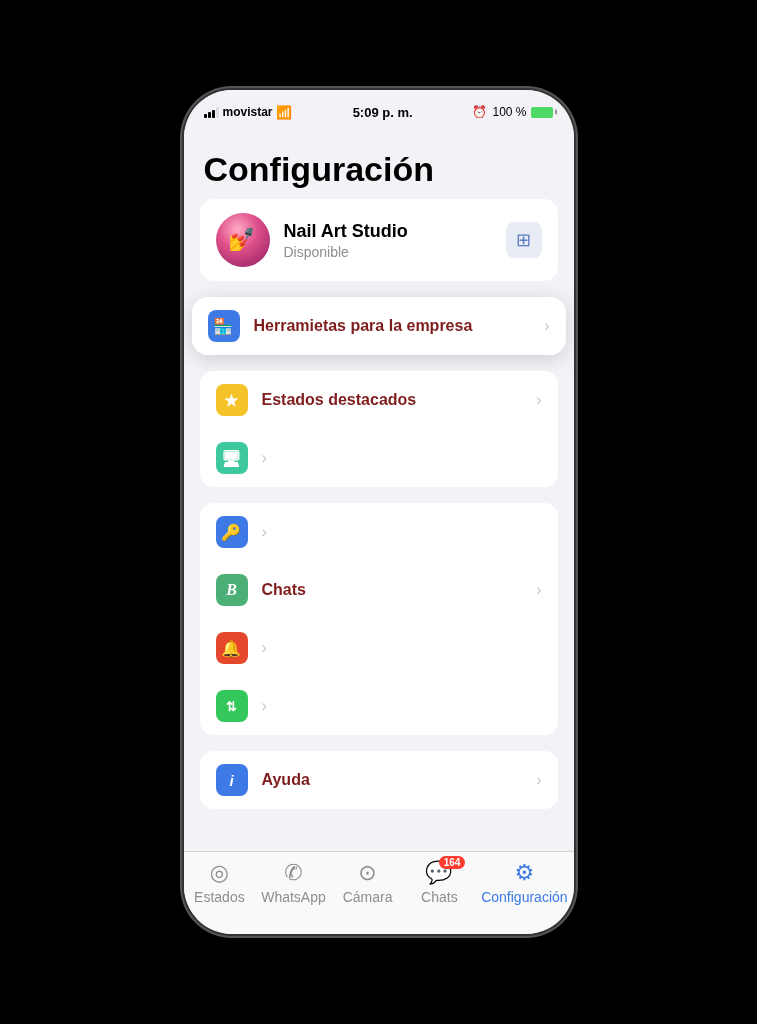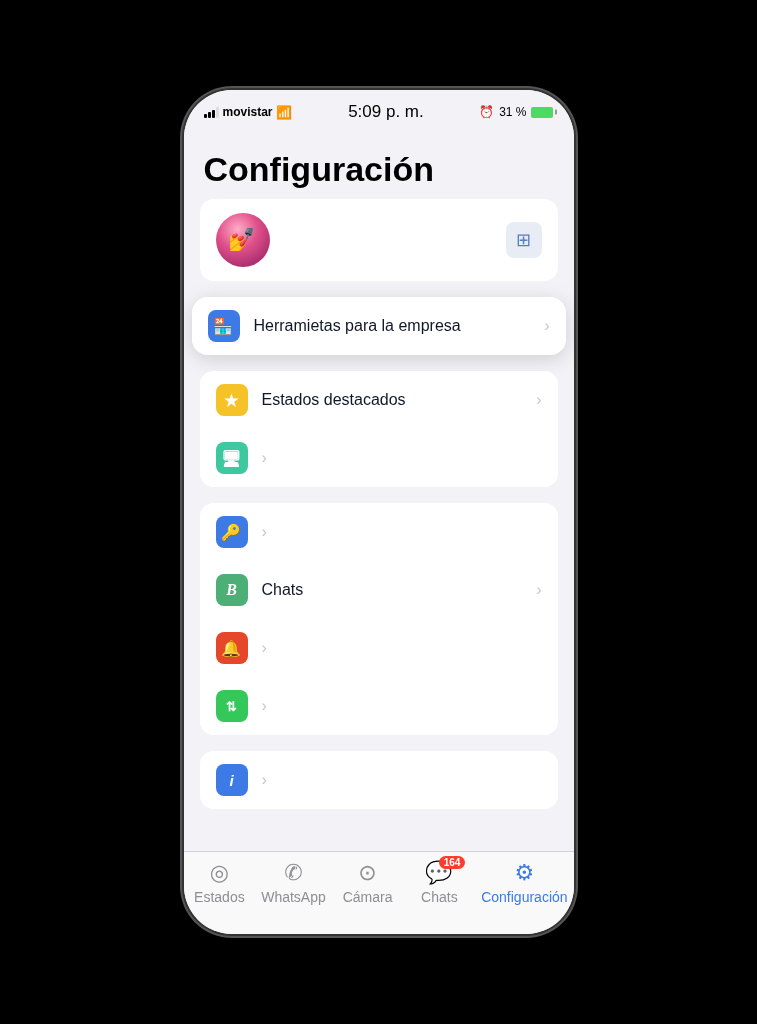--- a/index.html
+++ b/index.html
@@ -25,21 +25,21 @@
       background: #f2f2f7;
       height: 44px;
       display: flex;
       align-items: center;
       justify-content: space-between;
       padding: 0 20px;
       font-size: 12px;
       font-weight: 600;
     }
     .status-left { display: flex; align-items: center; gap: 4px; font-size: 12px; font-weight: 600; }
-    .status-center { font-size: 17px; font-weight: 400; }
+    .status-center { font-size: 13px; font-weight: 700; }
     .status-right { display: flex; align-items: center; gap: 5px; font-size: 12px; font-weight: 500; }
     .battery-icon {
       display: inline-flex; align-items: center;
       background: #4cd964; border-radius: 2px;
       width: 22px; height: 11px; position: relative;
       font-size: 8px; color: #000; justify-content: center; font-weight: 700;
       padding-right: 2px;
     }
     .battery-icon::after {
       content: '';
@@ -128,21 +128,21 @@
       height: 0.5px;
       background: #e5e5ea;
     }
     .menu-icon-wrap {
       width: 32px; height: 32px;
       border-radius: 8px;
       display: flex; align-items: center; justify-content: center;
       margin-right: 14px;
       flex-shrink: 0;
     }
-    .menu-label { font-size: 16px; color: #0f172a; flex: 1; }
+    .menu-label { font-size: 16px; color: #7f1d1d; flex: 1; font-weight: bold; }
     .chevron {
       color: #c7c7cc;
       font-size: 16px;
       font-weight: 500;
     }
     
     .ic-blue { background: #3d7ae5; }
     .ic-yellow { background: #f5c228; }
     .ic-teal { background: #3dc8a0; }
     .ic-red { background: #e5472a; }
@@ -207,36 +207,40 @@
         <div class="bar bar2"></div>
         <div class="bar bar3"></div>
         <div class="bar bar4"></div>
       </div>
       <span>movistar</span>
       <span class="wifi-icon">📶</span>
     </div>
     <div class="status-center">5:09 p. m.</div>
     <div class="status-right">
       <span>⏰</span>
-      <span>31 %</span>
+      <span>100 %</span>
       <div class="battery-icon"></div>
     </div>
   </div>
 
   <div class="scroll-area">
 
     <div class="page-title-section">
       <h1 class="page-title">Configuración</h1>
     </div>
 
     <div class="profile-card">
       <div class="profile-left">
         <div class="avatar">
           <div class="avatar-inner">💅</div>
         </div>
+        <div>
+          <div class="profile-name">Nail Art Studio</div>
+          <div class="profile-status">Disponible</div>
+        </div>
       </div>
       <div class="qr-btn">
         <span class="qr-icon">⊞</span>
       </div>
     </div>
 
     <div class="floating-section">
       <div class="menu-item">
         <div class="menu-icon-wrap ic-blue">
           <span class="ic-white-text">🏪</span>
@@ -288,20 +292,21 @@
         </div>
         <span class="chevron">›</span>
       </div>
     </div>
 
     <div class="section-card">
       <div class="menu-item">
         <div class="menu-icon-wrap ic-info-blue">
           <span class="ic-white-text" style="font-style:italic;font-size:15px;">i</span>
         </div>
+        <span class="menu-label">Ayuda</span>
         <span class="chevron">›</span>
       </div>
     </div>
   </div>
 
   <div class="tab-bar">
     <div class="tab-item">
       <span class="tab-icon">◎</span>
       <span class="tab-label">Estados</span>
     </div>

